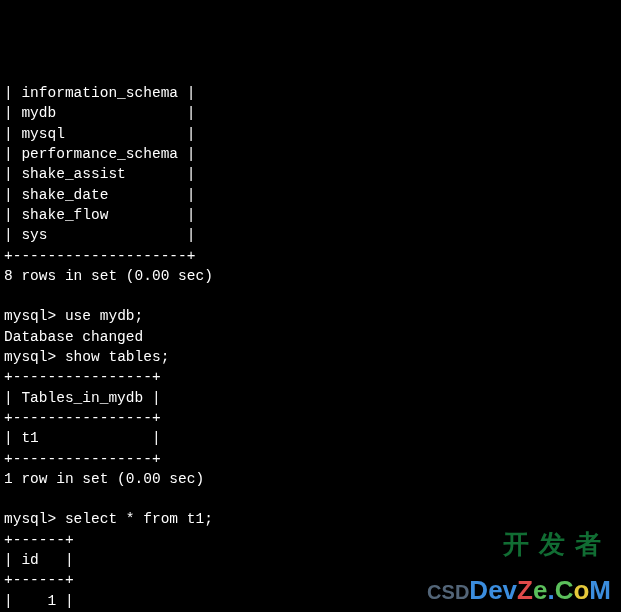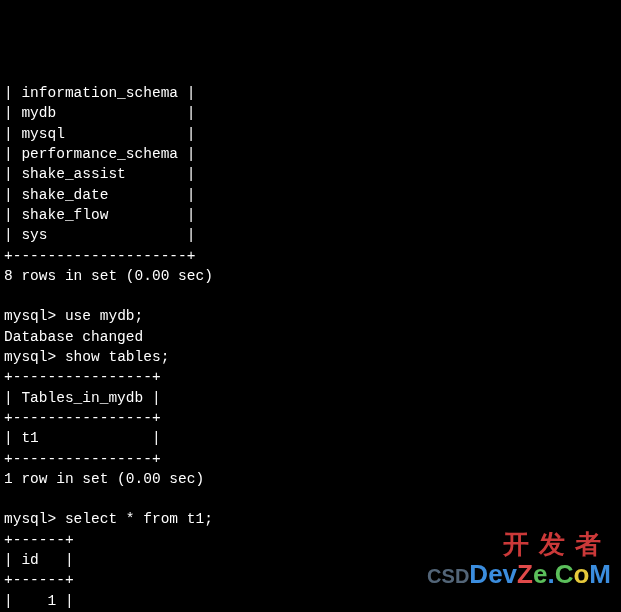--- a/index.html
+++ b/index.html
@@ -15,31 +15,31 @@
       white-space: pre;
       overflow: hidden;
       position: relative;
     }
     .line { display: block; }
     .prompt { color: #ffffff; }
     .watermark-cn {
       position: absolute;
       right: 10px;
       bottom: 50px;
-      color: #ef4444;
+      color: #15803d;
       font-family: "SimHei", sans-serif;
       font-size: 26px;
       letter-spacing: 10px;
       opacity: 0.85;
       font-weight: 600;
     }
     .watermark-en {
       position: absolute;
       right: 10px;
-      bottom: 20px;
+      bottom: 4px;
       font-family: Arial, sans-serif;
       font-size: 26px;
       font-weight: 600;
     }
     .watermark-en .csd { color: #8aa9c8; opacity: 0.6; font-size: 20px; vertical-align: middle; }
     .watermark-en .dev { color: #3b8dde; }
     .watermark-en .z { color: #e04a4a; }
     .watermark-en .e { color: #5bbf5b; }
     .watermark-en .dot { color: #3b8dde; }
     .watermark-en .c { color: #5bbf5b; }

